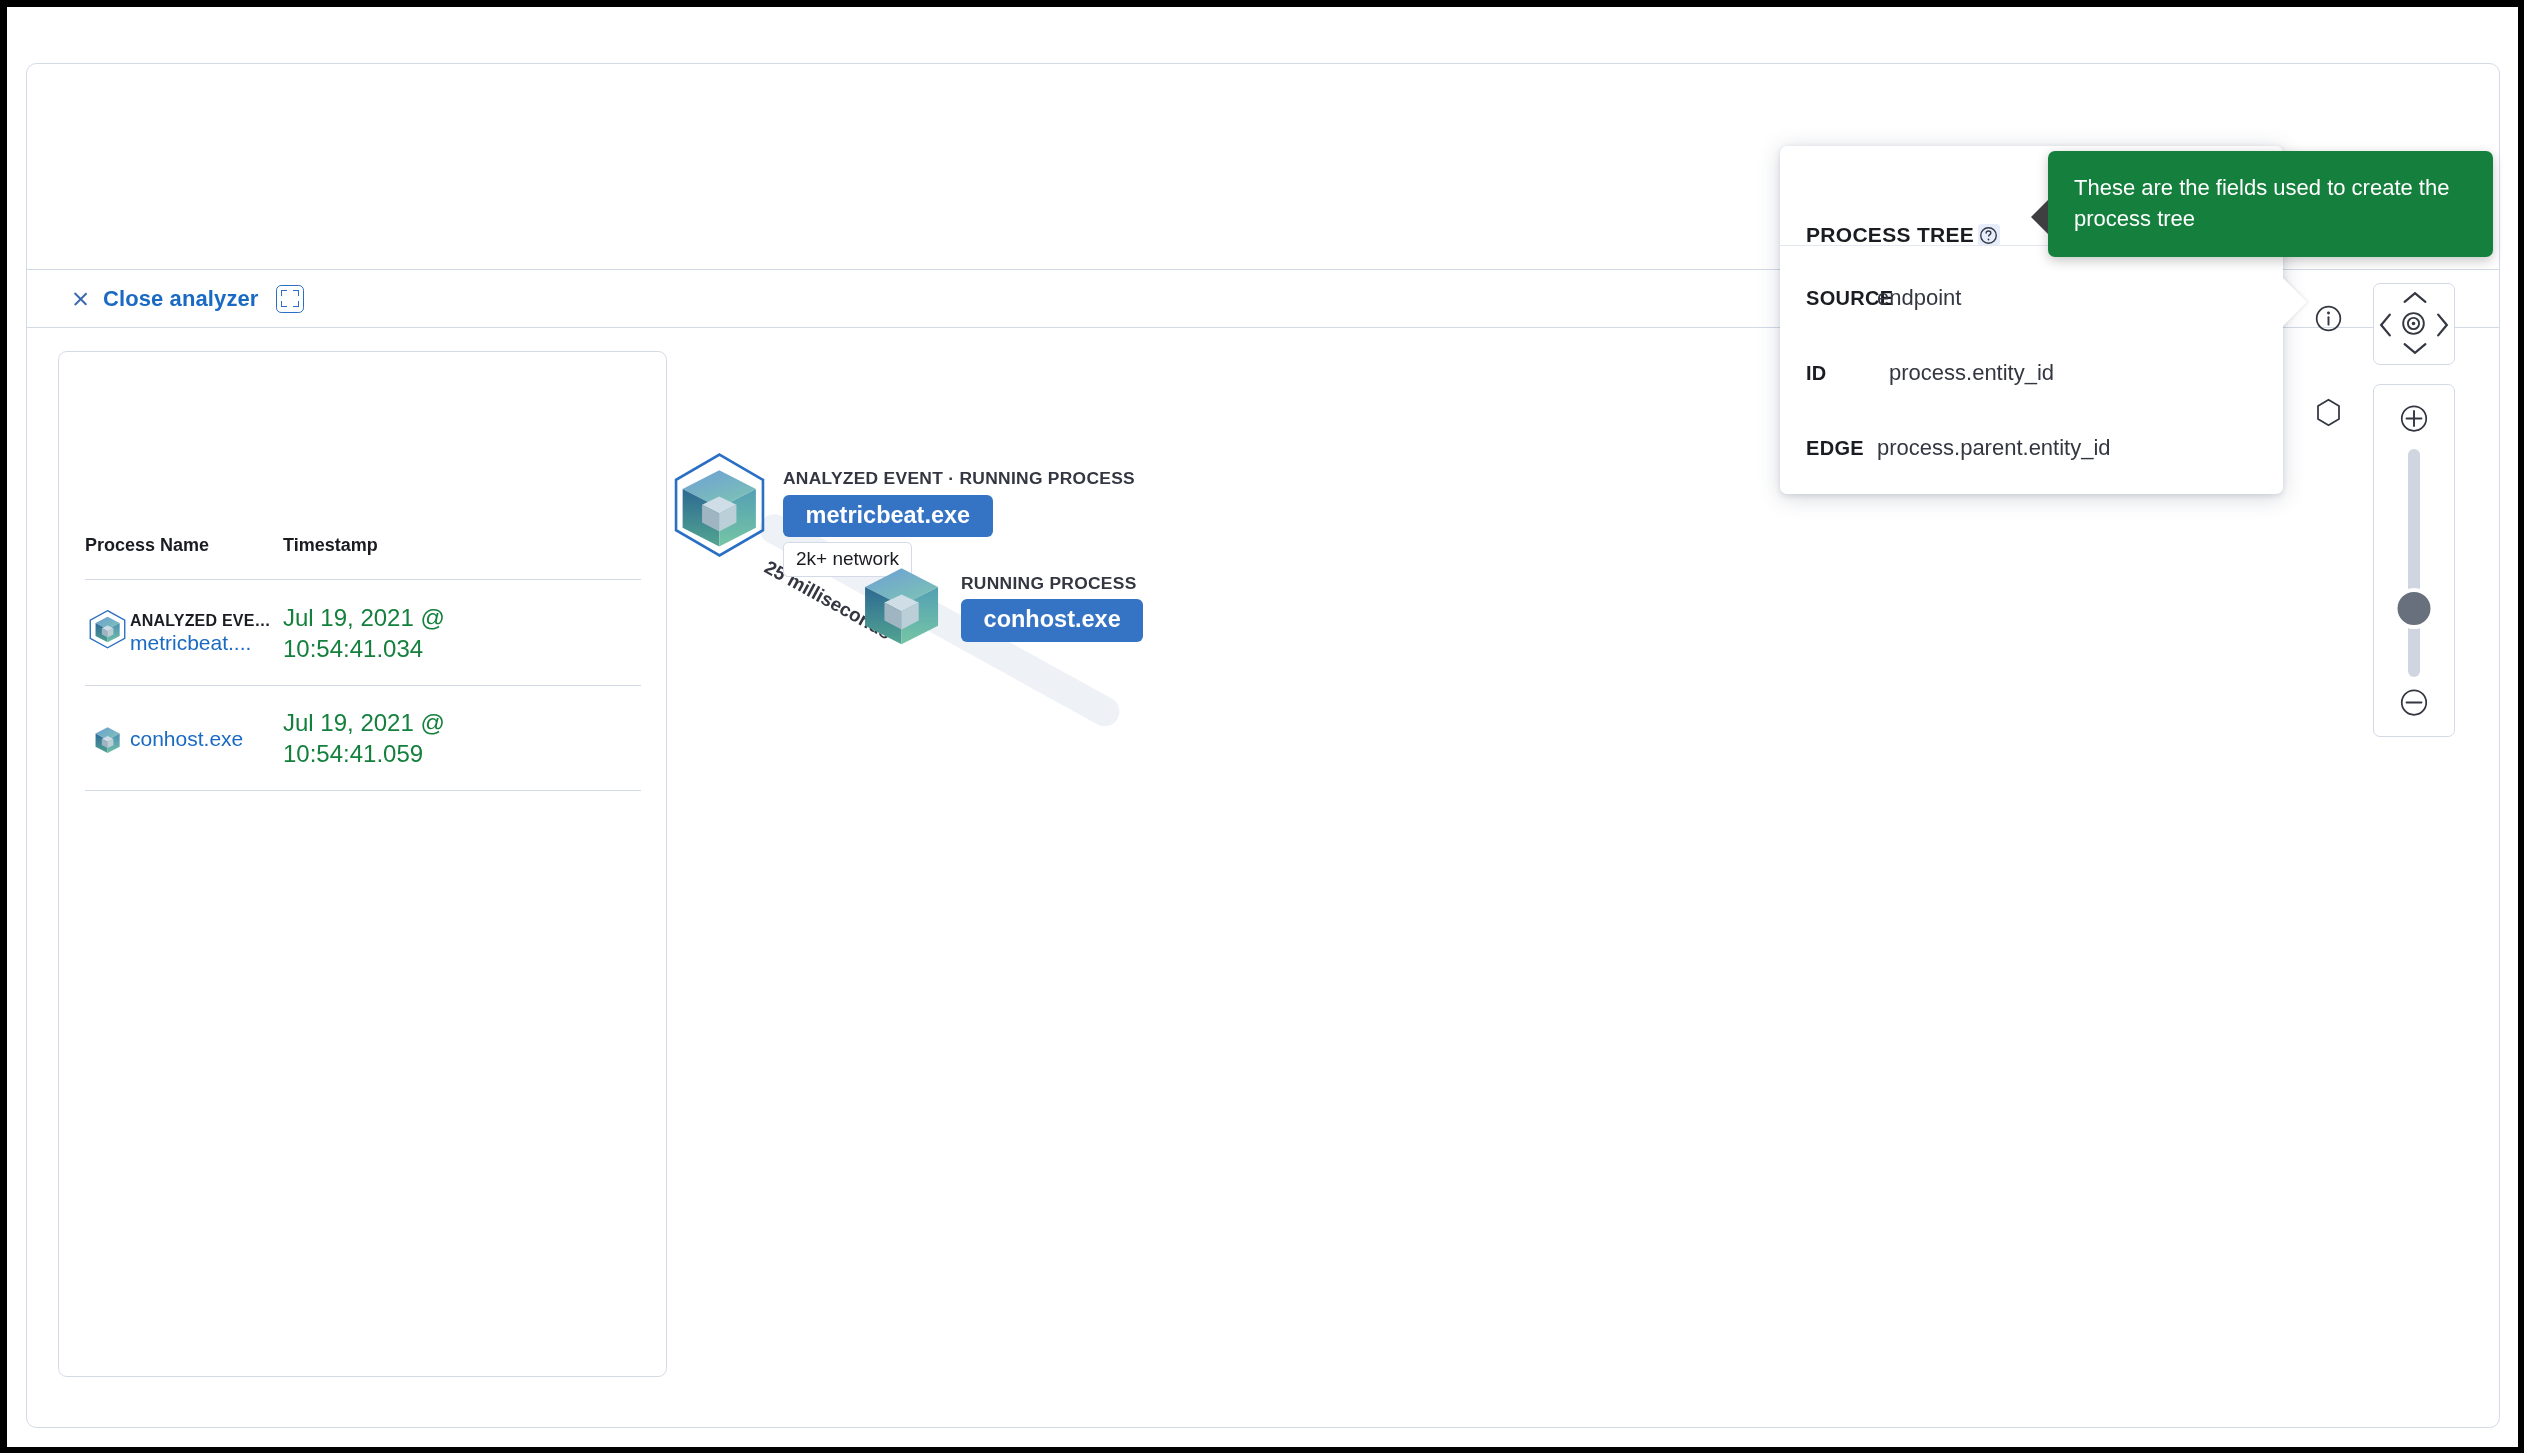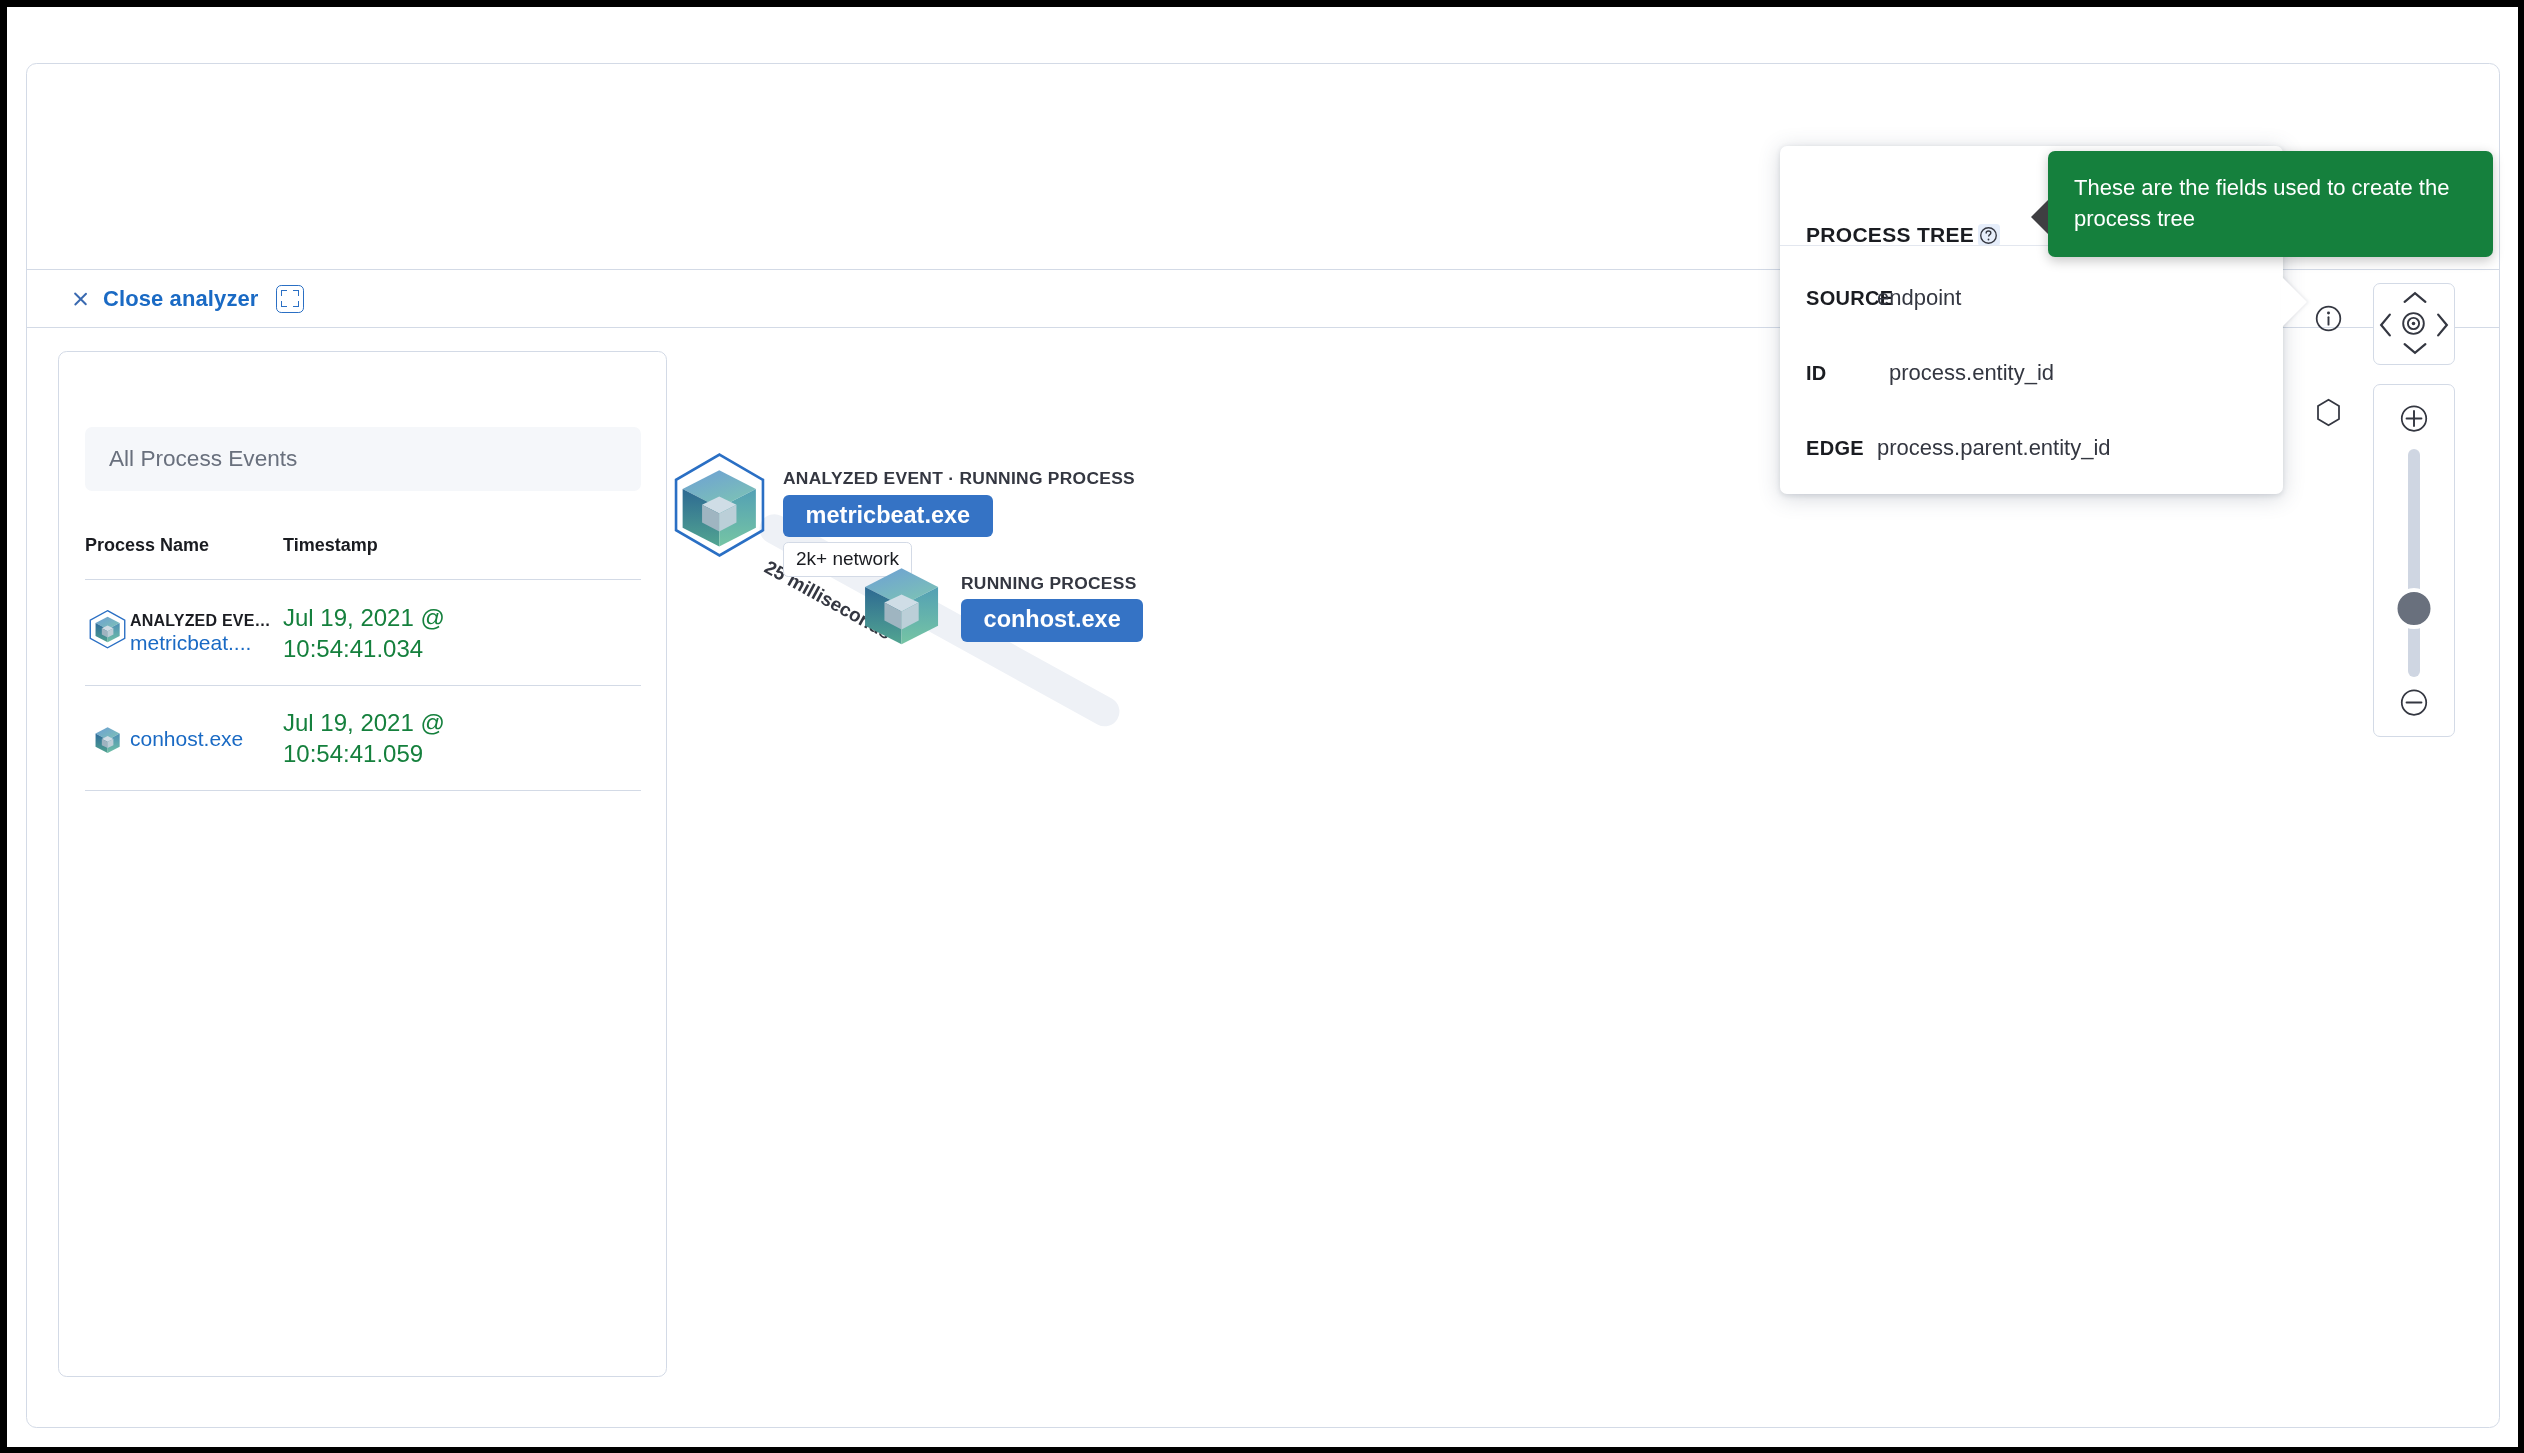--- a/index.html
+++ b/index.html
@@ -356,21 +356,20 @@
         <div id="fullscreen-btn">
           <span class="tl"></span>
             <span class="tr"></span>
           <span class="bl"></span>
             <span class="br"></span>
         </div>
       </div>
 
       <div id="left-panel">
 
-        <div id="search-box">All Process Events</div>
 
         <div id="list-header">
           <span class="col-name">Process Name</span>
           <span class="col-time">Timestamp</span>
         </div>
 
         <div class="evt-row r0">
           <div class="evt-icon">
             <svg class="cube-wrap" width="45" height="50" viewBox="0 0 52 58">
               <defs>

